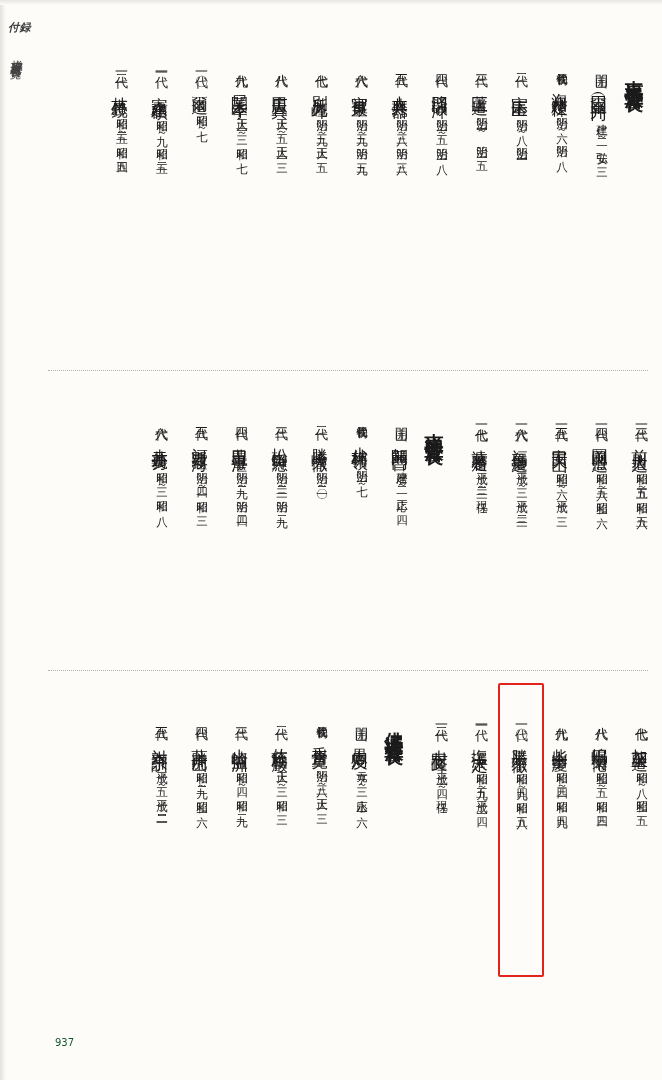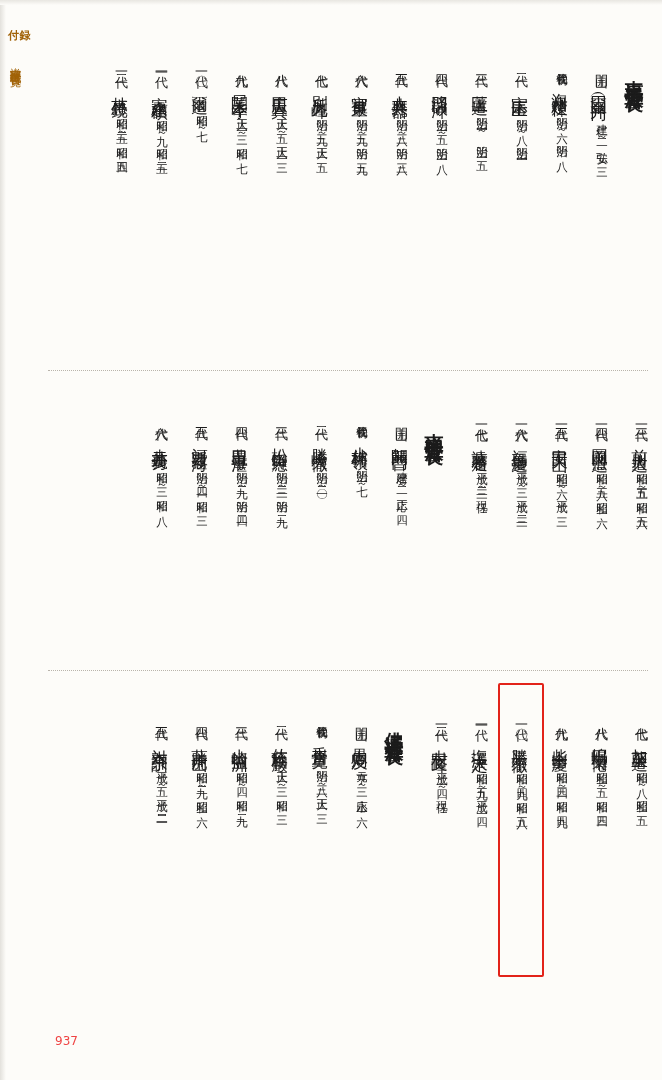--- a/index.html
+++ b/index.html
@@ -17,45 +17,46 @@
     position: relative;
     width: 662px;
     height: 1080px;
     background: #fdfcf9;
     box-sizing: border-box;
   }
   
   .margin-label {
     position: absolute;
     left: 8px;
-    top: 30px;
+    top: 22px;
     width: 34px;
-    color: #a16207;
+    color: #404040;
+    font-style: italic;
   }
   .margin-label .mtitle {
     font-size: 11px;
     font-weight: bold;
     letter-spacing: 0.5px;
     line-height: 1.1;
   }
   .margin-label .mvert {
     margin-top: 16px;
     writing-mode: vertical-rl;
     text-orientation: upright;
     font-size: 11.5px;
     line-height: 1.25;
     letter-spacing: 1px;
     height: 250px;
   }
   .page-num {
     position: absolute;
     left: 55px;
     bottom: 32px;
-    font-size: 12px;
-    color: #ef4444;
+    font-size: 10px;
+    color: #14532d;
     font-family: "DejaVu Sans", "Liberation Sans", sans-serif;
   }
 
   
   .content {
     position: absolute;
     left: 48px;
     top: 18px;
     width: 600px;
     height: 1000px;

